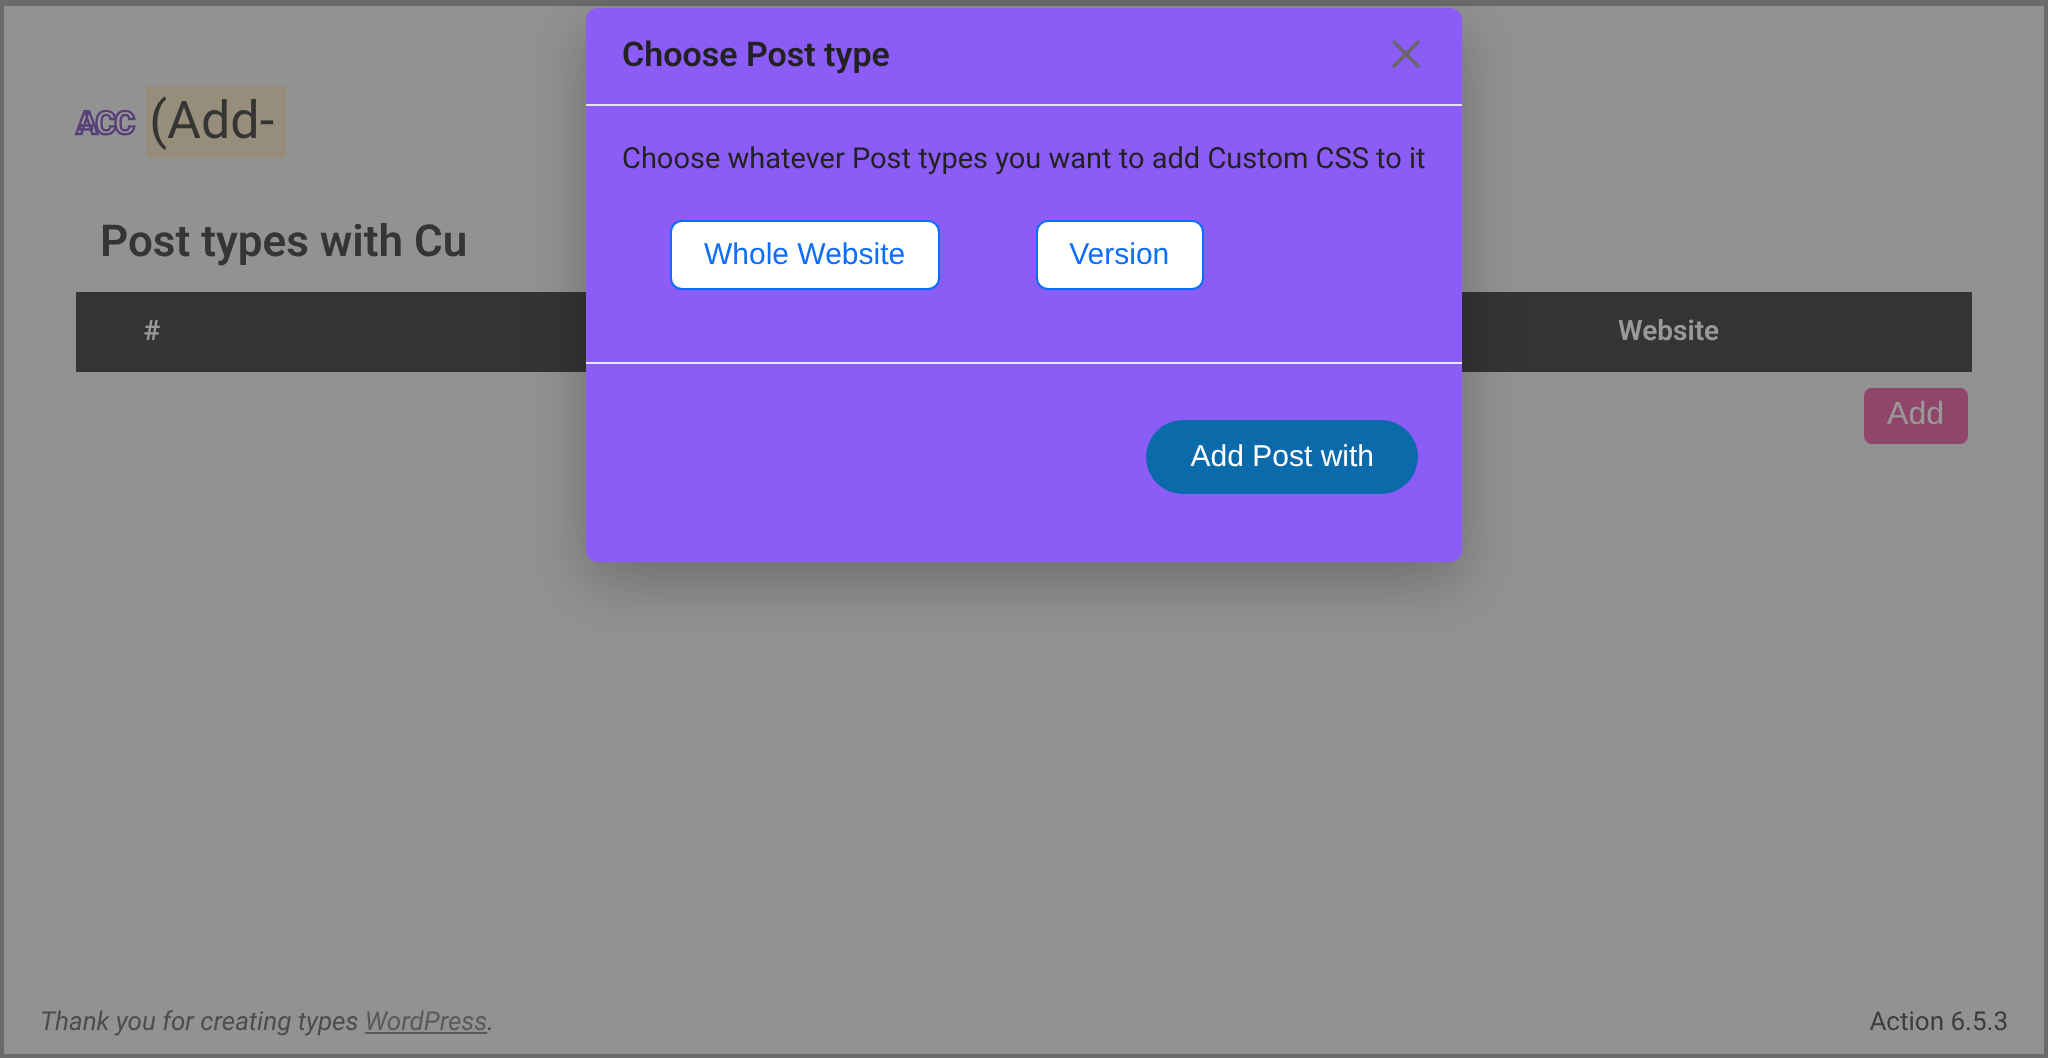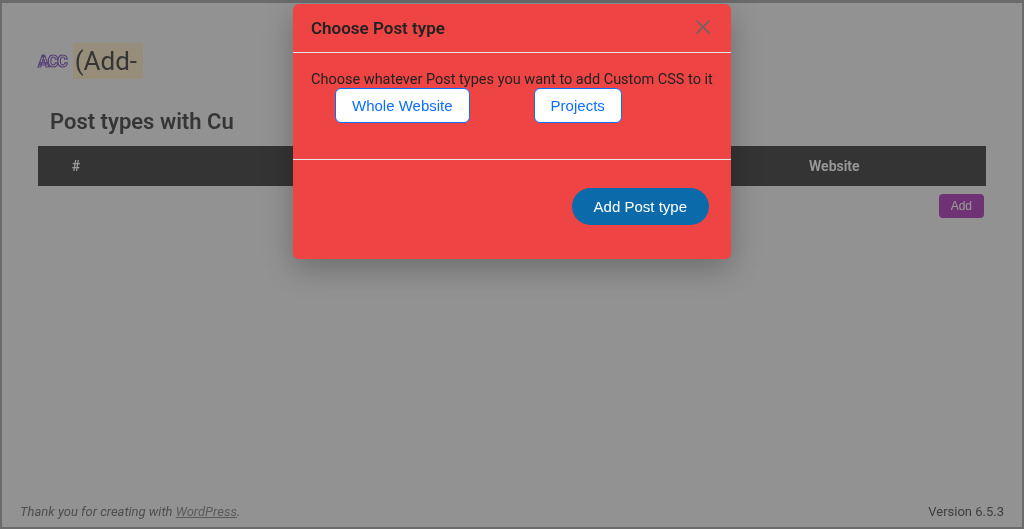--- a/index.html
+++ b/index.html
@@ -76,26 +76,26 @@
     }
     table.list thead th.num { width: 8%; }
     table.list thead th.name { width: 60%; text-align: left; }
     table.list thead th.action { width: 32%; }
 
     .add-row {
       text-align: right;
       padding: 8px 2px 0 0;
     }
     .btn-add {
-      background: #a21caf;
+      background: #ec4899;
       color: #fff;
       border: none;
       border-radius: 4px;
       padding: 5px 12px;
-      font-size: 12px;
+      font-size: 16px;
       cursor: pointer;
     }
 
     .footer {
       position: absolute;
       bottom: 8px;
       left: 18px;
       right: 18px;
       font-size: 13px;
       color: #555;
@@ -112,21 +112,21 @@
       inset: 0;
       background: rgba(70,70,70,0.55);
       display: flex;
       justify-content: center;
       align-items: flex-start;
       padding-top: 0;
     }
 
     .modal {
       width: 438px;
-      background: #ef4444;
+      background: #8b5cf6;
       border-radius: 6px;
       box-shadow: 0 10px 30px rgba(0,0,0,0.25);
       margin-top: 4px;
       overflow: hidden;
     }
 
     .modal-header {
       display: flex;
       align-items: center;
       justify-content: space-between;
@@ -147,26 +147,27 @@
       cursor: pointer;
       background: transparent;
       border: none;
       font-size: 18px;
     }
 
     .modal-body { padding: 18px 18px 12px 18px; }
     .modal-desc {
       font-size: 14.5px;
       color: #222;
+      margin-bottom: 22px;
     }
 
     .chips {
       display: flex;
       flex-wrap: wrap;
-      gap: 14px 64px;
+      gap: 14px 48px;
       padding-left: 24px;
       padding-bottom: 24px;
     }
     .chip {
       border: 1px solid #0d6efd;
       color: #0d6efd;
       background: #fff;
       border-radius: 6px;
       padding: 8px 16px;
       font-size: 15px;
@@ -216,23 +217,23 @@
       </thead>
     </table>
 
     <div class="add-row">
       <button class="btn-add">Add</button>
     </div>
   </div>
 
   <div class="footer">
     <span>
-      <span>Thank you for creating with </span><a href="#">WordPress</a><span>.</span>
+      <span>Thank you for creating types </span><a href="#">WordPress</a><span>.</span>
     </span>
-    <span class="ver">Version 6.5.3</span>
+    <span class="ver">Action 6.5.3</span>
   </div>
 </div>
 
 <div class="overlay">
   <div class="modal">
     <div class="modal-header">
       <div class="modal-title">Choose Post type</div>
       <button class="close-x">
         <span>
           <svg width="14" height="14" viewBox="0 0 14 14" fill="none" stroke="#666" stroke-width="1.6" stroke-linecap="round">
@@ -240,23 +241,23 @@
             <line x1="13" y1="1" x2="1" y2="13"></line>
           </svg>
         </span>
       </button>
     </div>
 
     <div class="modal-body">
       <div class="modal-desc">Choose whatever Post types you want to add Custom CSS to it</div>
       <div class="chips">
         <button class="chip">Whole Website</button>
-        <button class="chip">Projects</button>
+        <button class="chip">Version</button>
       </div>
     </div>
 
     <div class="modal-sep"></div>
 
     <div class="modal-footer">
-      <button class="btn-primary">Add Post type</button>
+      <button class="btn-primary">Add Post with</button>
     </div>
   </div>
 </div>
 
 </body></html>

